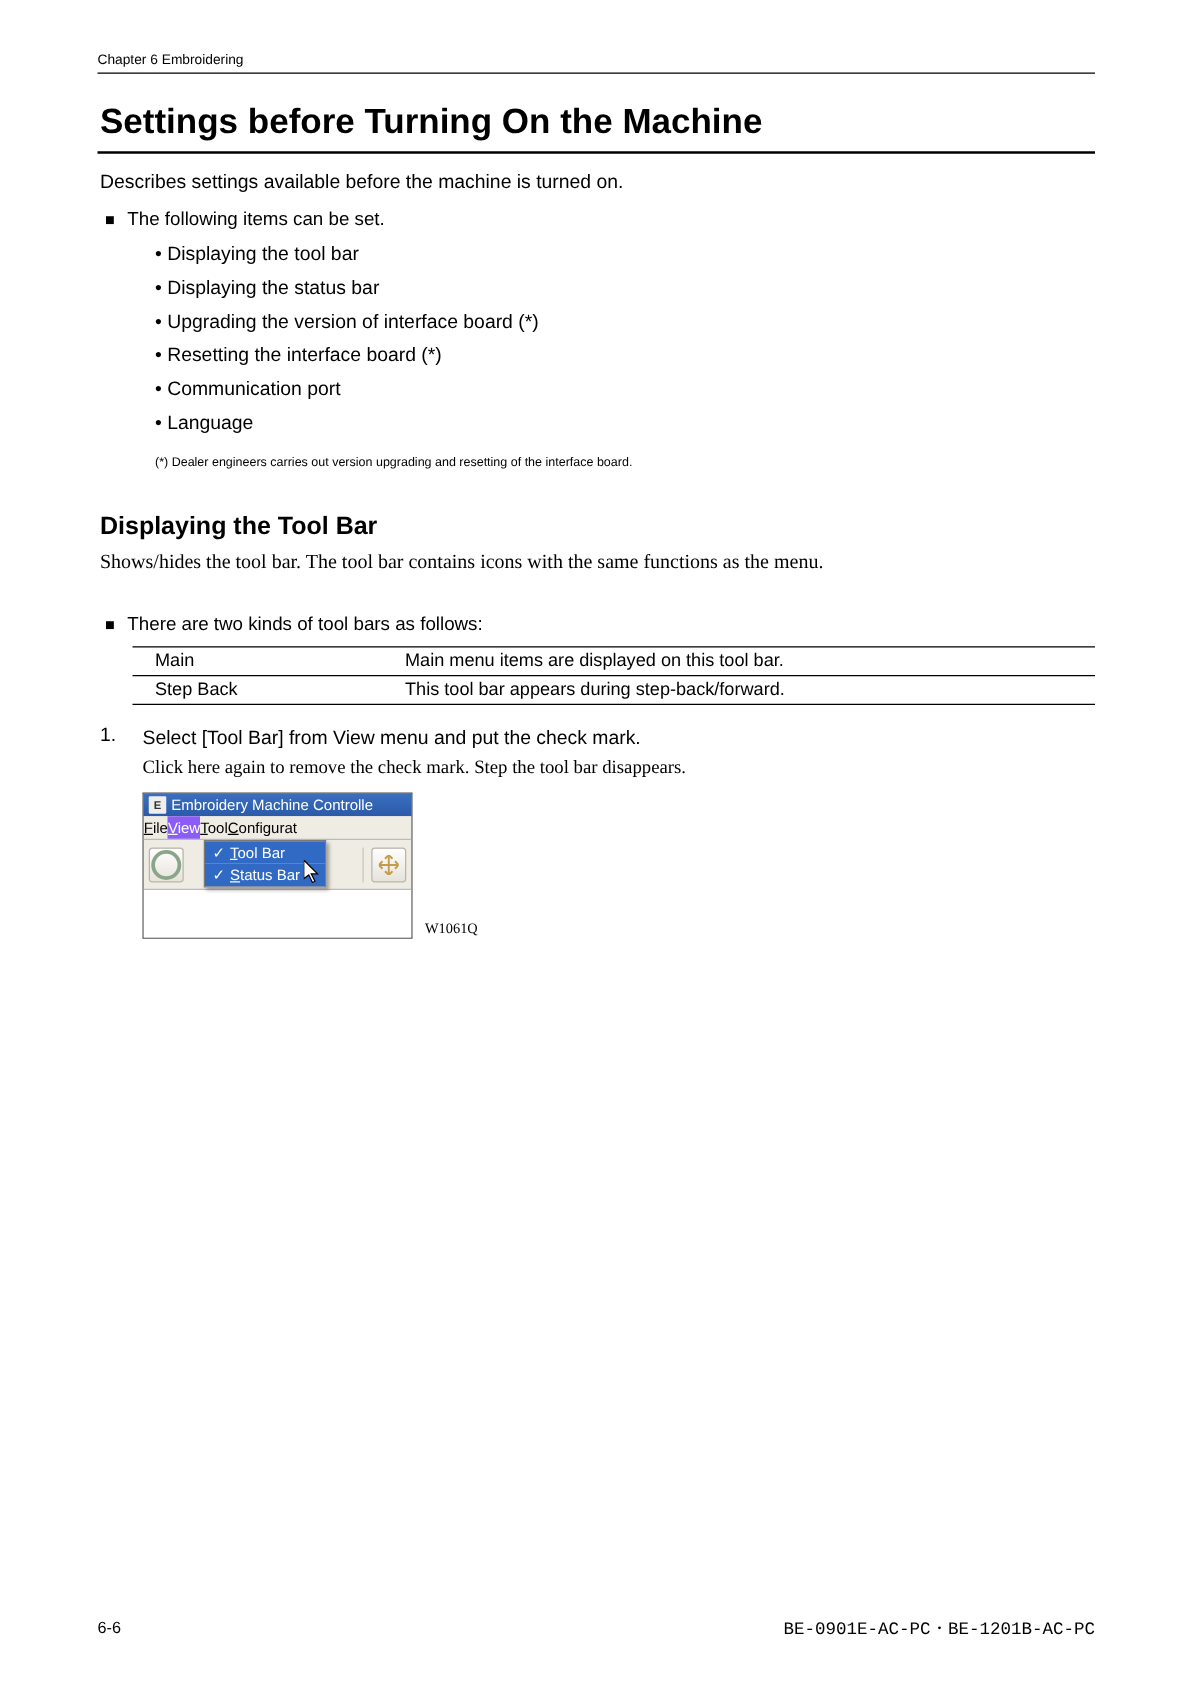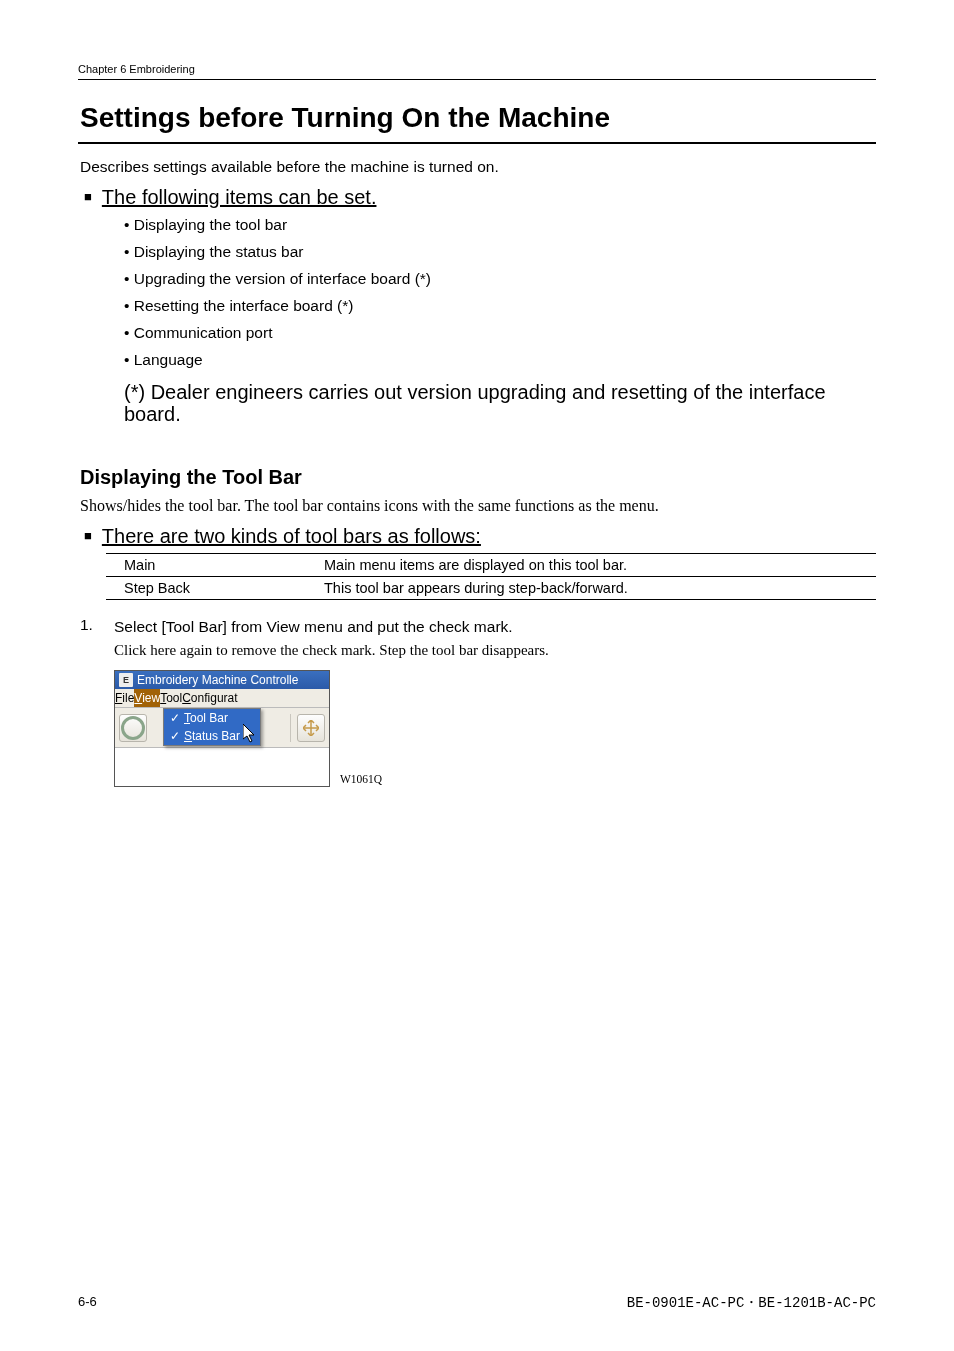--- a/index.html
+++ b/index.html
@@ -7,21 +7,20 @@
   body {
     font-family: Arial, Helvetica, sans-serif;
     color: #000;
     background: #fff;
     position: relative;
     padding: 42px 78px 42px 78px;
   }
   .running-head {
     font-size: 11px;
     margin-bottom: 4px;
-    margin-top: 21px;
   }
   .top-rule {
     border: none;
     border-top: 1px solid #000;
     margin-bottom: 22px;
   }
   h1.page-title {
     font-size: 28px;
     font-weight: bold;
     margin-bottom: 8px;
@@ -43,54 +42,53 @@
     gap: 10px;
     margin-bottom: 6px;
     padding-left: 6px;
   }
   .square {
     font-size: 13px;
     line-height: 20px;
     padding-top: 1px;
   }
   .block-row .text {
-    font-size: 20px;
+    font-size: 15px;
     line-height: 22px;
-    text-decoration: underline;
   }
   ul.bullets {
     list-style: none;
     padding-left: 46px;
     margin-bottom: 10px;
   }
   ul.bullets li {
     font-size: 15.5px;
     line-height: 22px;
     margin-bottom: 5px;
   }
   ul.bullets li::before {
     content: "• ";
   }
   .note-line {
-    font-size: 20px;
+    font-size: 10px;
     padding-left: 46px;
-    margin-bottom: 41px;
+    margin-bottom: 28px;
     line-height: 22px;
   }
   h2.section {
     font-size: 20px;
     font-weight: bold;
     padding-left: 2px;
     margin-bottom: 6px;
   }
   .section-desc {
     font-family: "Times New Roman", Times, serif;
     font-size: 16px;
     padding-left: 2px;
-    margin-bottom: 8px;
+    margin-bottom: 28px;
     line-height: 22px;
   }
   .tablelike {
     margin: 4px 0 16px 28px;
     width: calc(100% - 28px);
     border-top: 1px solid #000;
     border-bottom: 1px solid #000;
   }
   .tablelike .row {
     display: flex;
@@ -150,21 +148,21 @@
     display: flex;
     background: #efece4;
     border-bottom: 1px solid #bbb;
   }
   .shot .menubar .mi {
     padding: 2px 0;
     font-size: 12px;
     color: #000;
   }
   .shot .menubar .mi.sel {
-    background: #a16207;
+    background: #8b5cf6;
     color: #fff;
   }
   .shot .menubar .mi .ul { text-decoration: underline; }
   .shot .toolbelt {
     position: relative;
     height: 40px;
     background: #efece4;
     border-bottom: 1px solid #bbb;
     display: flex;
     align-items: center;

